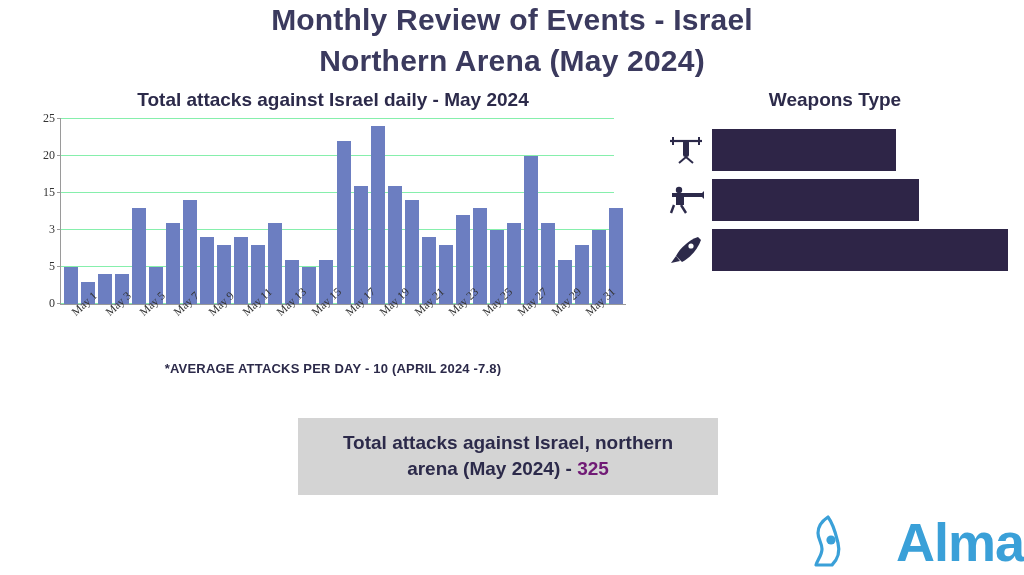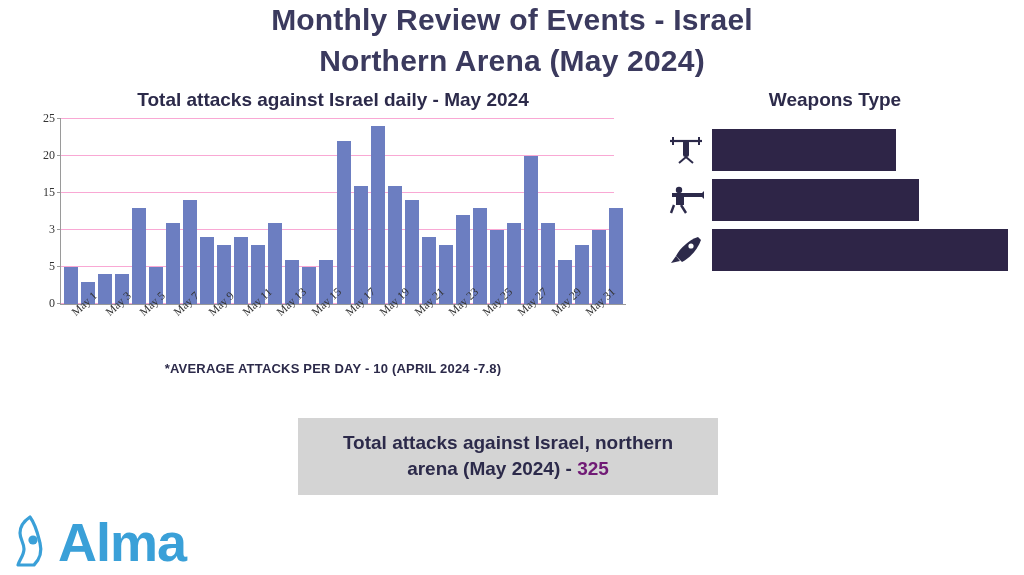--- a/index.html
+++ b/index.html
@@ -56,21 +56,21 @@
     margin-left: 42px;
     margin-right: 22px;
     border-left: 1px solid #9a9a9a;
     border-bottom: 1px solid #9a9a9a;
   }
   .gridline {
     position: absolute;
     left: 0;
     right: 12px;
     height: 1px;
-    background: #f9a8d4;
+    background: #86efac;
   }
   .ytick {
     position: absolute;
     right: 100%;
     margin-right: 6px;
     transform: translateY(-50%);
     font-size: 12px;
     color: #333;
     font-family: "Liberation Serif", serif;
   }
@@ -186,21 +186,22 @@
   }
 
   
   #logo {
     position: absolute;
     left: 0;
     right: 0;
     bottom: 4px;
     display: flex;
     align-items: center;
-    justify-content: flex-start;
+    justify-content: flex-end;
+    gap: 40px;
   }
   #logo-text {
     font-size: 54px;
     font-weight: bold;
     color: #3aa0d8;
     letter-spacing: -1px;
     line-height: 1;
   }
 </style>
 </head>

